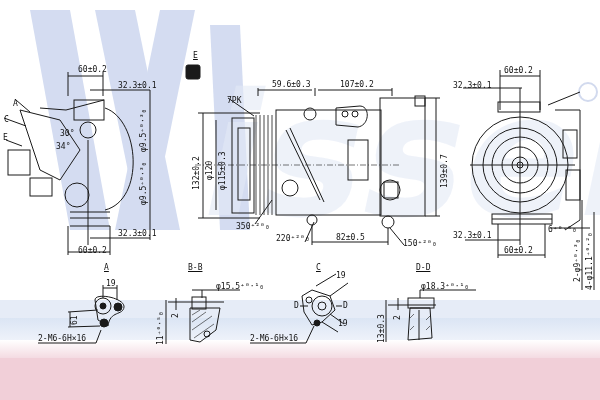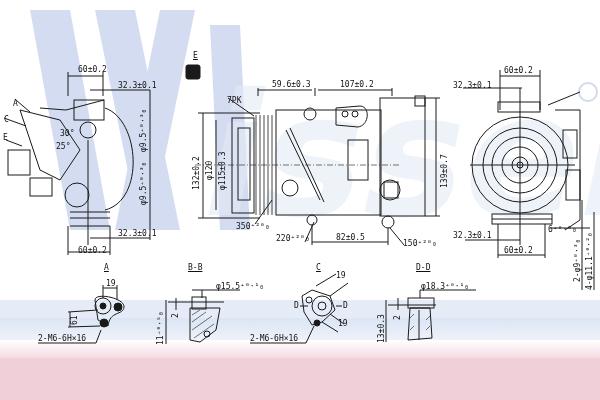--- a/index.html
+++ b/index.html
@@ -207,21 +207,21 @@
   </g>
 </svg>
 
 <span class="lbl" style="left:78px;top:66px">60±0.2</span>
 <span class="lbl" style="left:118px;top:82px">32.3±0.1</span>
 <span class="lbl v" style="left:140px;top:152px">φ9.5⁺⁰·³₀</span>
 <span class="lbl v" style="left:140px;top:205px">φ9.5⁺⁰·³₀</span>
 <span class="lbl" style="left:118px;top:230px">32.3±0.1</span>
 <span class="lbl" style="left:78px;top:247px">60±0.2</span>
 <span class="lbl" style="left:60px;top:130px">30°</span>
-<span class="lbl" style="left:56px;top:143px">25°</span>
+<span class="lbl" style="left:56px;top:143px">34°</span>
 <span class="lbl" style="left:13px;top:100px">A</span>
 <span class="lbl" style="left:4px;top:116px">C</span>
 <span class="lbl" style="left:3px;top:134px">E</span>
 
 <span class="lbl sec" style="left:193px;top:52px">E</span>
 
 <span class="lbl" style="left:227px;top:97px">7PK</span>
 <span class="lbl" style="left:272px;top:81px">59.6±0.3</span>
 <span class="lbl" style="left:340px;top:81px">107±0.2</span>
 <span class="lbl v" style="left:193px;top:190px">132±0.2</span>

